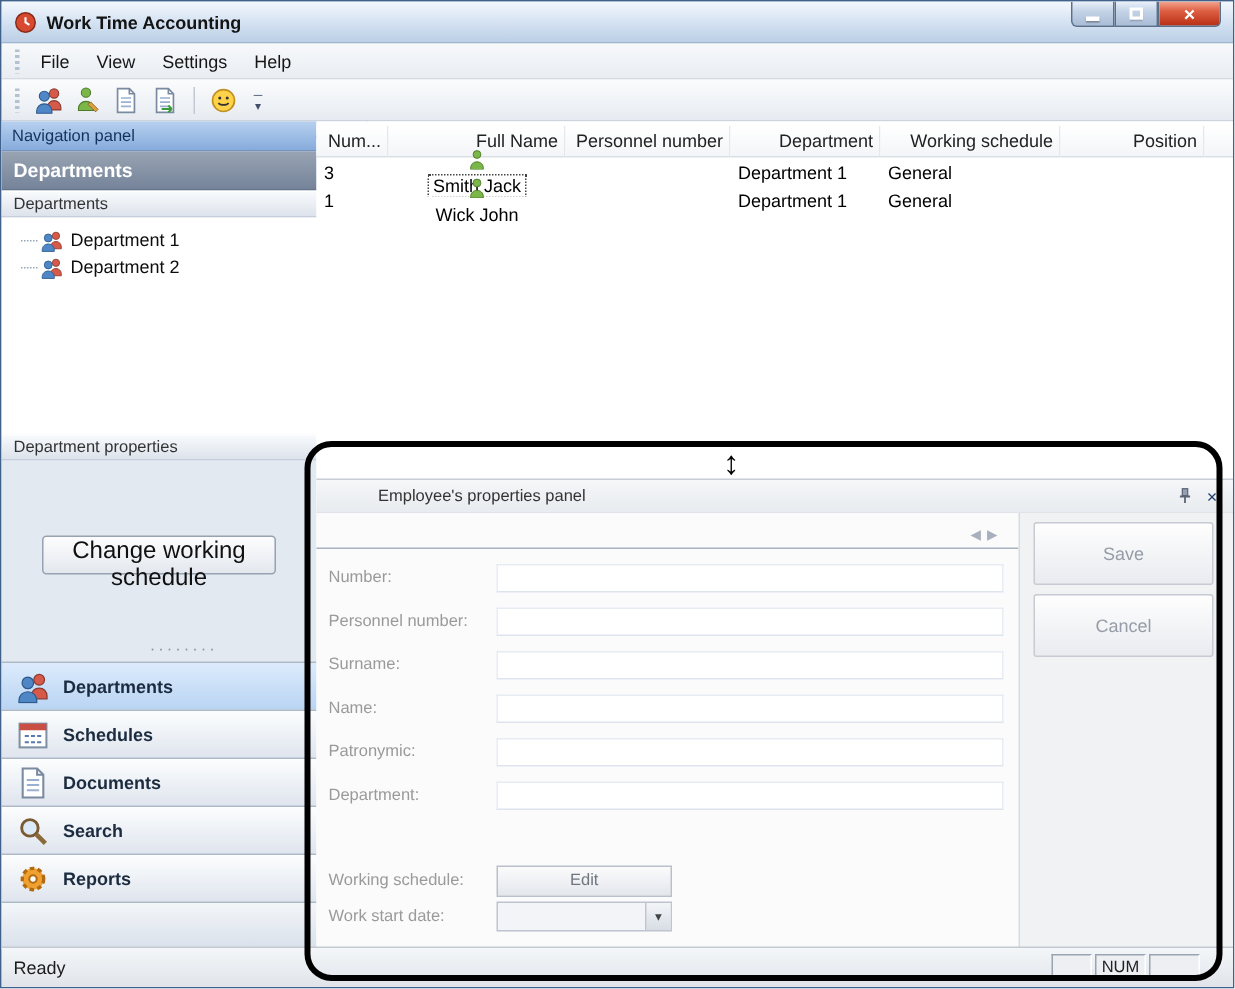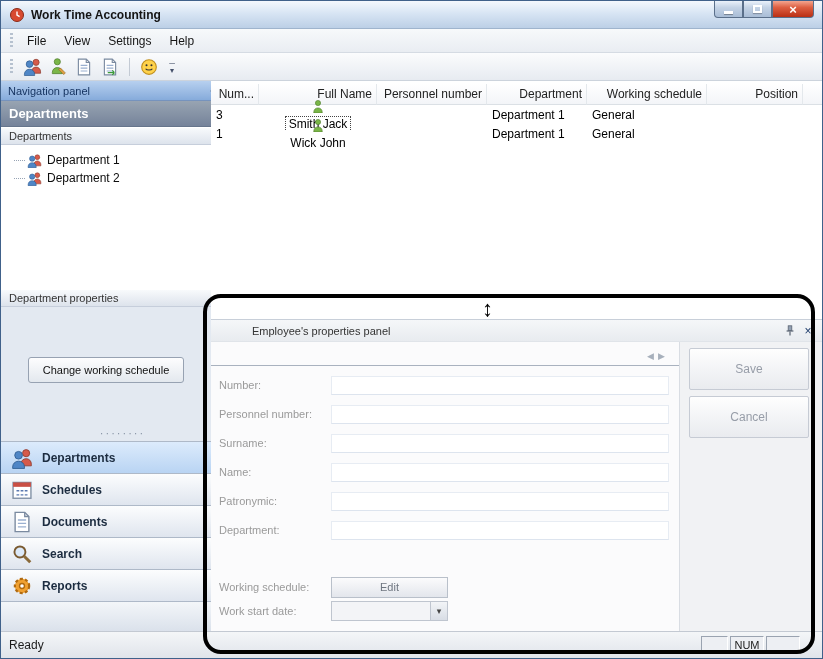--- a/index.html
+++ b/index.html
@@ -51,21 +51,21 @@
   .group-label { position:absolute; left:0; right:0; height:18px;
     background:linear-gradient(#f8fafc,#dde3ec); border-top:1px solid #fff; border-bottom:1px solid #c6cedb;
     font-size:11px; color:#333; display:flex; align-items:center; padding-left:8px; }
   .tree { position:absolute; top:64px; left:0; right:0; height:144px; background:#fff; padding:6px 0 0 10px; }
   .tree-item { display:flex; align-items:center; gap:5px; height:18px; font-size:12px; color:#0d0d0d;
     position:relative; padding-left:16px; }
   .tree-item::before { content:""; position:absolute; left:3px; width:11px; top:9px; border-top:1px dotted #97a3b4; }
   .sidebar-mid { position:absolute; top:226px; left:0; right:0; height:134px; background:#e3e9f1; }
   .change-btn { position:absolute; top:50px; left:27px; width:156px; height:26px;
     background:linear-gradient(#fdfdfe,#e3e8ee); border:1px solid #97a2b2; border-radius:3px;
-    font-size:11px; color:#101010; font-family:"Liberation Sans",sans-serif; }
+    font-size:16px; color:#101010; font-family:"Liberation Sans",sans-serif; }
   .splitter { position:absolute; bottom:4px; left:0; right:0; text-align:center;
     color:#8793a4; font-size:11px; letter-spacing:2px; line-height:8px; }
   .nav-buttons { position:absolute; top:360px; left:0; right:0; }
   .nav-btn { height:32px; display:flex; align-items:center; gap:9px; padding-left:10px;
     border-top:1px solid #aeb9c8; background:linear-gradient(#fcfdfe,#dfe5ee);
     font-size:12px; font-weight:bold; color:#1c2c40; }
   .nav-btn.active { background:linear-gradient(#dcebfc,#b9d4f3); }
   .nav-footer { position:absolute; top:520px; left:0; right:0; height:32px; border-top:1px solid #aeb9c8;
     background:linear-gradient(#f3f6f9,#d9e0ea); display:flex; align-items:center; justify-content:flex-end;
     padding-right:10px; color:#2c3c52; font-weight:bold; font-size:13px; }

